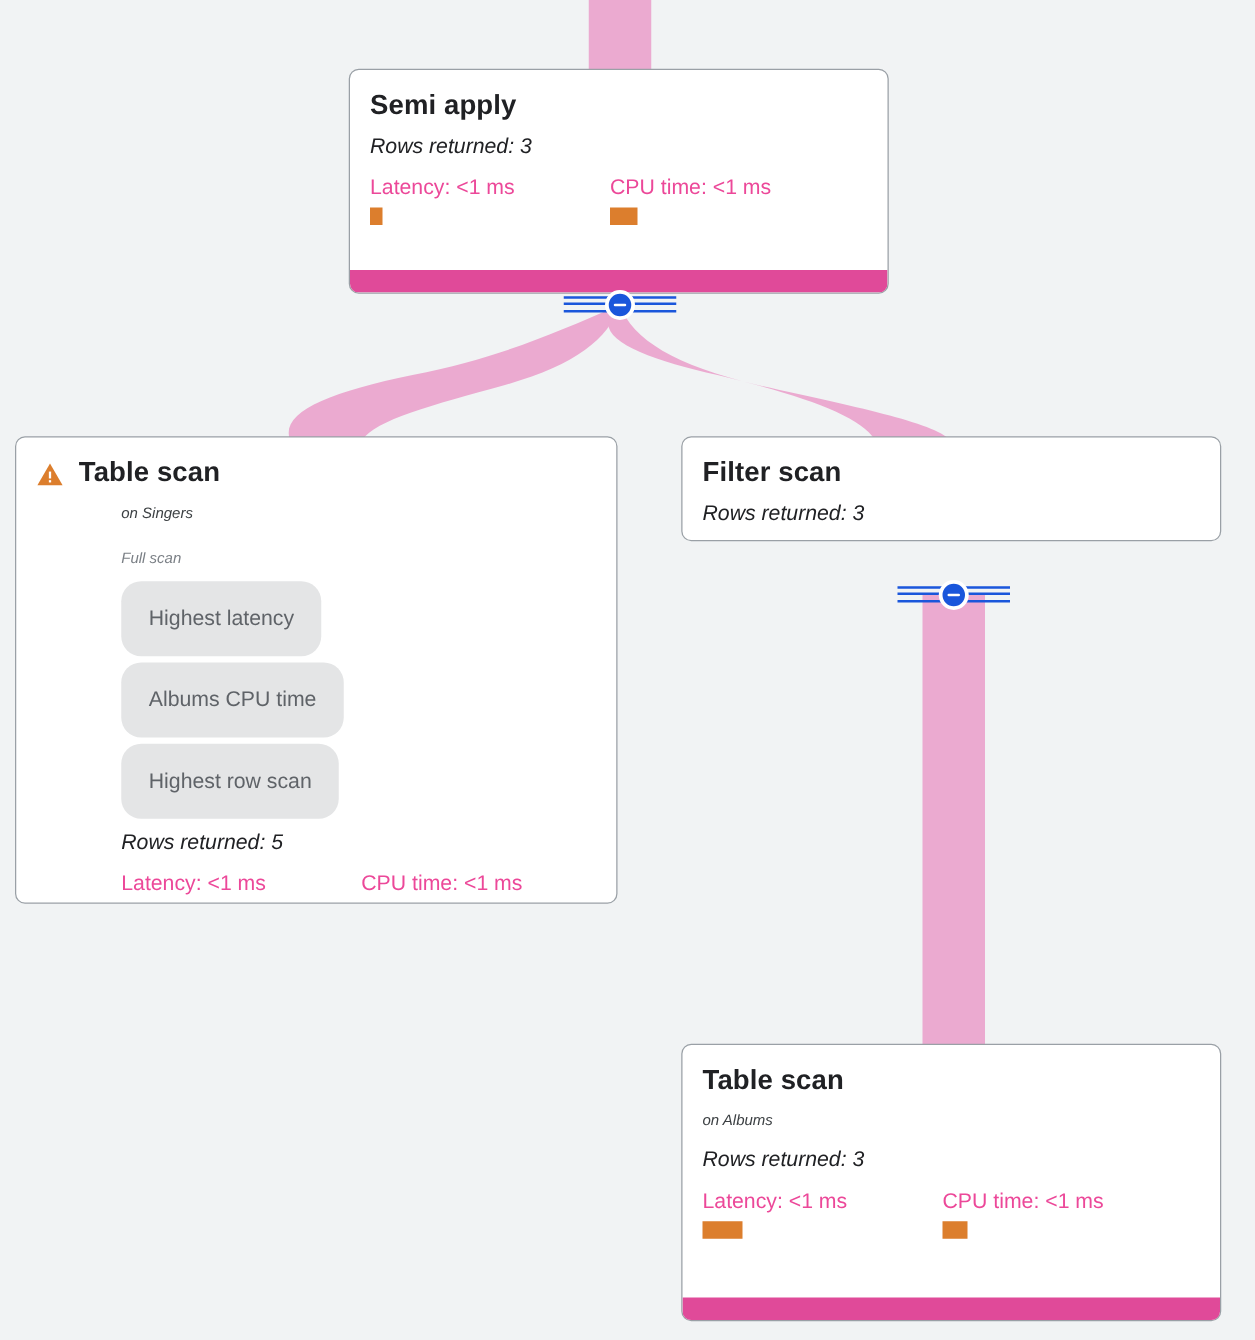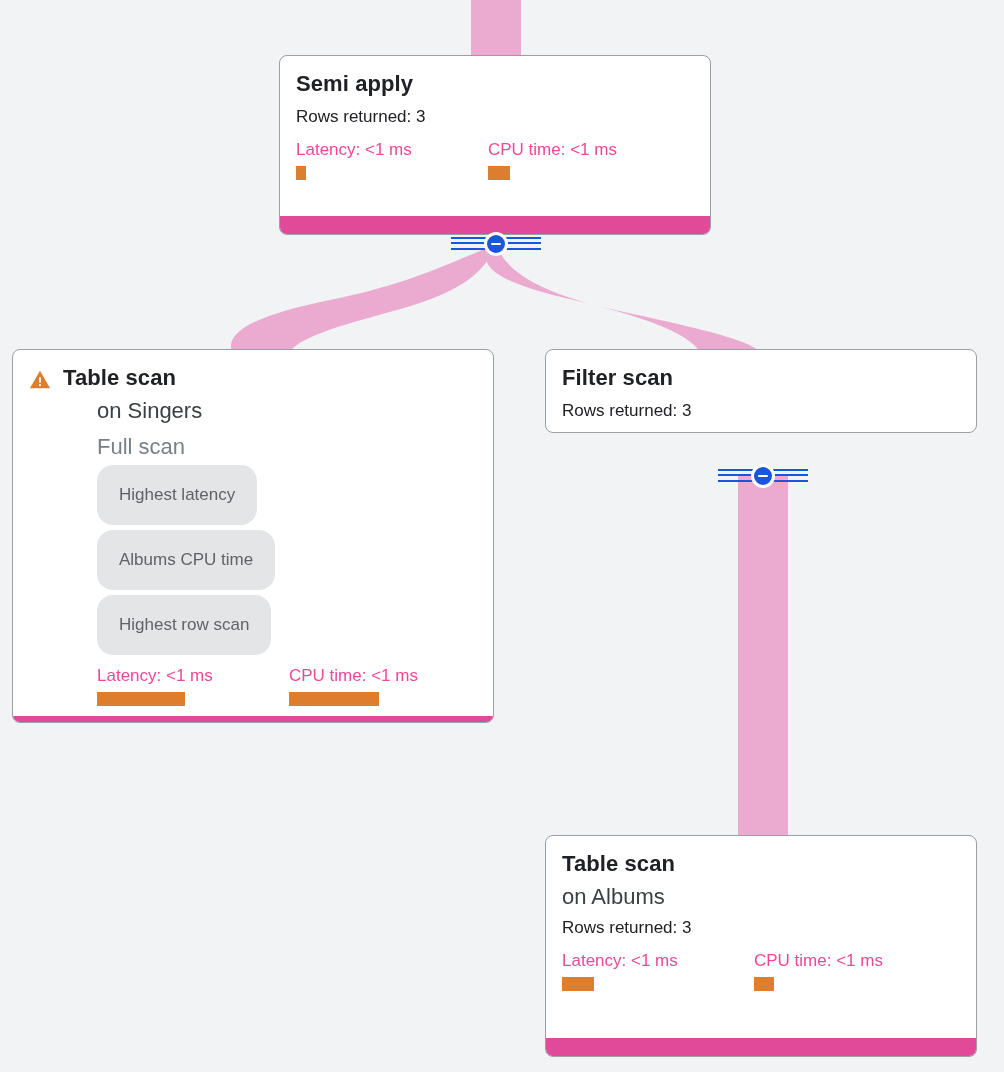--- a/index.html
+++ b/index.html
@@ -67,24 +67,25 @@
     margin-top: 5px;
   }
   .node-title {
     font-size: 22px;
     line-height: 28px;
     font-weight: bold;
     color: #202124;
     letter-spacing: 0.1px;
   }
   .node-sub {
-    font-size: 22px;
+    font-size: 12px;
     line-height: 25px;
     color: #3C4043;
     margin-top: 6px;
+    font-style: italic;
   }
   .node-sub.muted {
     color: #7A7F85;
     margin-top: 11px;
   }
   .indent {
     margin-left: 68px;
   }
 
   .chips {
@@ -103,20 +104,21 @@
     line-height: 20px;
     padding: 20px 22px;
     white-space: nowrap;
   }
 
   .rows-line {
     font-size: 17px;
     line-height: 25px;
     color: #202124;
     margin-top: 6px;
+    font-style: italic;
   }
 
   .metrics {
     display: flex;
     margin-top: 10px;
   }
   .metric {
     display: flex;
     flex-direction: column;
   }
@@ -246,20 +248,21 @@
         </svg>
         <div class="node-title">Table scan</div>
       </div>
       <div class="node-sub indent">on Singers</div>
       <div class="node-sub muted indent">Full scan</div>
       <div class="chips">
         <div class="chip">Highest latency</div>
         <div class="chip">Albums CPU time</div>
         <div class="chip">Highest row scan</div>
       </div>
+      <div class="rows-line indent">Rows returned: 5</div>
       <div class="metrics indent">
         <div class="metric" style="width:192px;">
           <div class="metric-label">Latency: &lt;1 ms</div>
           <div class="metric-bar" style="width:88px;"></div>
         </div>
         <div class="metric">
           <div class="metric-label">CPU time: &lt;1 ms</div>
           <div class="metric-bar" style="width:90px;"></div>
         </div>
       </div>

